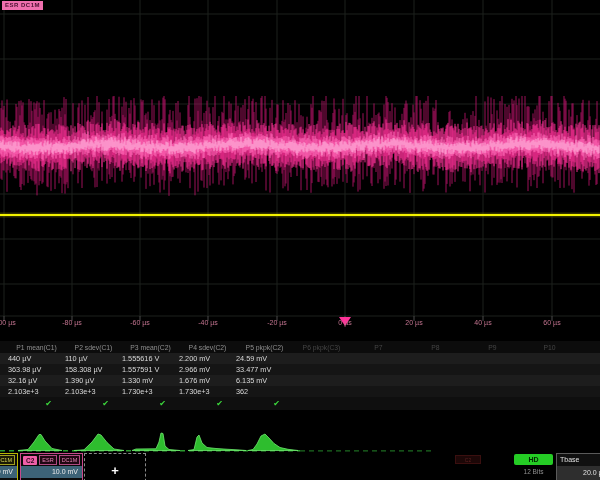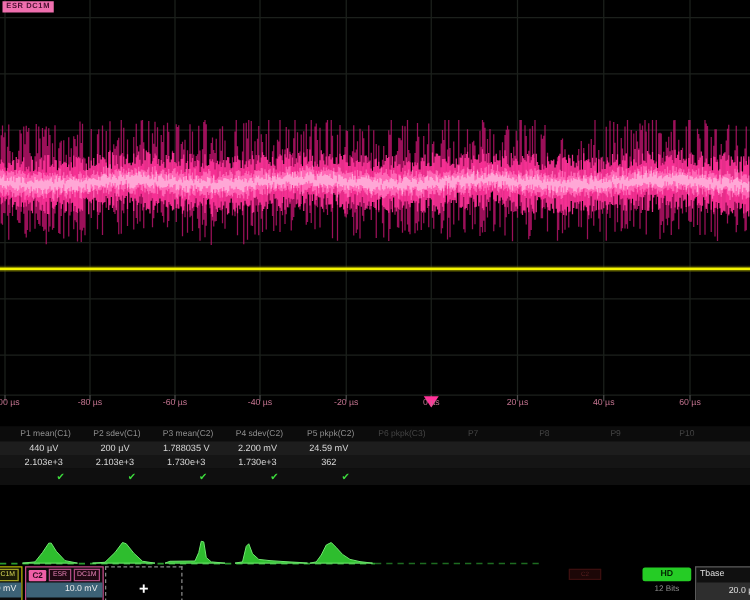--- a/index.html
+++ b/index.html
@@ -11,21 +11,21 @@
   
   #axis{position:absolute;left:0;top:317px;width:600px;height:13px;}
   .t-lab{position:absolute;top:2px;transform:translateX(-50%);font-size:7px;color:#c2738f;white-space:nowrap;}
   
   #mtable{position:absolute;left:0;top:341px;width:600px;}
   .m-row{position:relative;display:grid;grid-template-columns:repeat(10,57px);padding-left:8px;align-items:center;}
   .m-head{height:12px;background:#0c0c0c;}
   .hc{font-size:6.8px;color:#8f8f8f;text-align:center;white-space:nowrap;overflow:visible;}
   .hc.dim{color:#454545;}
   .m-r{height:11px;}
-  .vc{font-size:7.3px;color:#d9d9d9;text-align:center;padding-right:3px;white-space:nowrap;}
+  .vc{font-size:7.3px;color:#d9d9d9;text-align:left;padding-right:3px;white-space:nowrap;}
   .bg-a{background:#1d1d1d;}
   .bg-b{background:#151515;}
   .m-status{height:13px;background:#0f0f0f;}
   .sc{text-align:right;padding-right:13px;font-size:8px;color:#3ddc3d;line-height:13px;}
   
   .desc{position:absolute;top:453px;height:34px;border:1px solid;background:#0a0a0a;box-sizing:border-box;}
   .tags{display:flex;align-items:center;gap:2px;height:12px;padding:1px 2px;box-sizing:border-box;}
   .badge{font-size:6.5px;font-weight:bold;padding:0 3px;height:9px;line-height:9px;border-radius:1px;}
   .tag{font-size:5.5px;height:8px;line-height:8px;padding:0 2px;border:1px solid;}
   .vstrip{height:12px;color:#ececec;font-size:7px;line-height:12px;text-align:right;padding-right:4px;background:#3d6377;}
@@ -124,24 +124,48 @@
         <div class="hc">P4 sdev(C2)</div>
         <div class="hc">P5 pkpk(C2)</div>
         <div class="hc dim">P6 pkpk(C3)</div>
         <div class="hc dim">P7</div>
         <div class="hc dim">P8</div>
         <div class="hc dim">P9</div>
         <div class="hc dim">P10</div>
       </div>
       <div class="m-row m-r bg-a">
         <div class="vc">440 µV</div>
-        <div class="vc">200 µV</div>
-        <div class="vc">1.788035 V</div>
+        <div class="vc">110 µV</div>
+        <div class="vc">1.555616 V</div>
         <div class="vc">2.200 mV</div>
         <div class="vc">24.59 mV</div>
+        <div class="vc"></div>
+        <div class="vc"></div>
+        <div class="vc"></div>
+        <div class="vc"></div>
+        <div class="vc"></div>
+      </div>
+      <div class="m-row m-r bg-b">
+        <div class="vc">363.98 µV</div>
+        <div class="vc">158.308 µV</div>
+        <div class="vc">1.557591 V</div>
+        <div class="vc">2.966 mV</div>
+        <div class="vc">33.477 mV</div>
+        <div class="vc"></div>
+        <div class="vc"></div>
+        <div class="vc"></div>
+        <div class="vc"></div>
+        <div class="vc"></div>
+      </div>
+      <div class="m-row m-r bg-a">
+        <div class="vc">32.16 µV</div>
+        <div class="vc">1.390 µV</div>
+        <div class="vc">1.330 mV</div>
+        <div class="vc">1.676 mV</div>
+        <div class="vc">6.135 mV</div>
         <div class="vc"></div>
         <div class="vc"></div>
         <div class="vc"></div>
         <div class="vc"></div>
         <div class="vc"></div>
       </div>
       <div class="m-row m-r bg-b">
         <div class="vc">2.103e+3</div>
         <div class="vc">2.103e+3</div>
         <div class="vc">1.730e+3</div>

